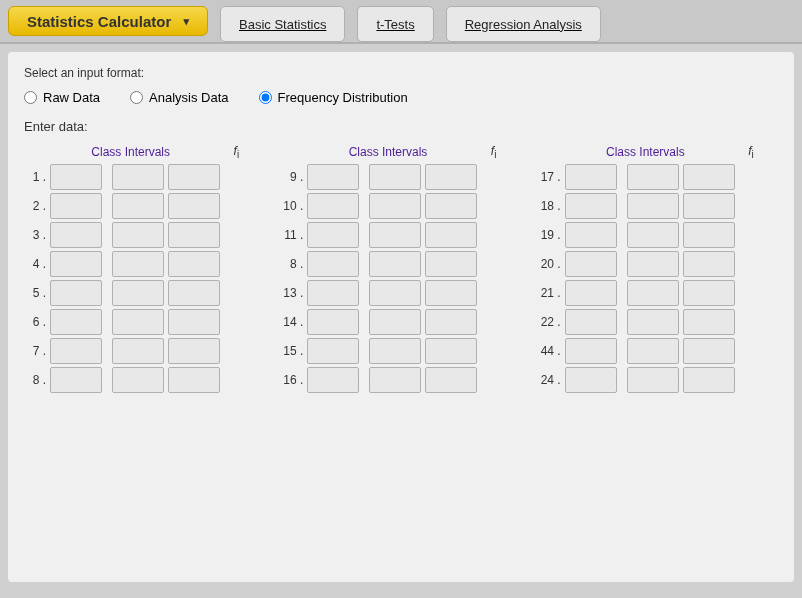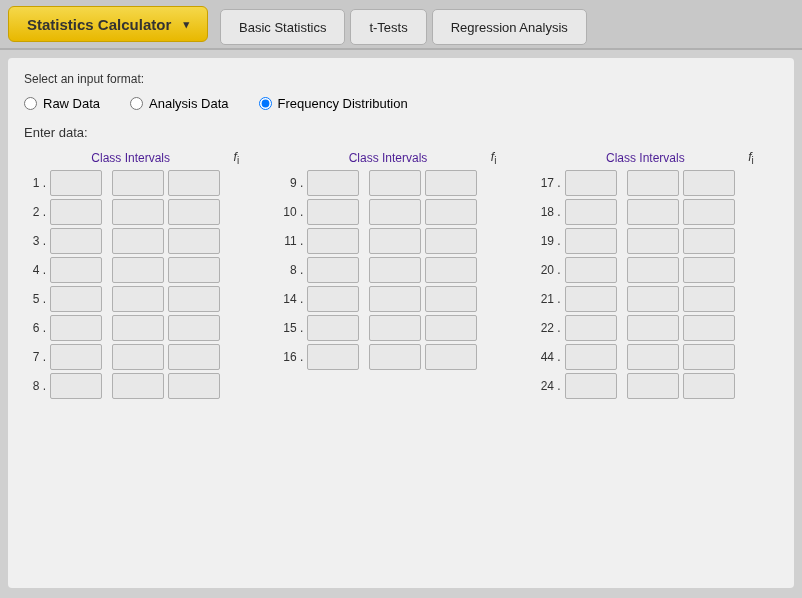--- a/index.html
+++ b/index.html
@@ -7,21 +7,21 @@
       font-family: Arial, sans-serif;
       font-size: 13px;
       background: #d0d0d0;
       min-height: 598px;
     }
     .top-bar {
       display: flex;
       align-items: stretch;
       background: #c8c8c8;
       border-bottom: 2px solid #b0b0b0;
-      height: 50px;
+      height: 44px;
     }
     .app-title-btn {
       background: linear-gradient(to bottom, #f5d84a, #e8b800);
       border: 1px solid #c8a000;
       border-radius: 6px;
       padding: 0 18px;
       margin: 6px 8px;
       font-size: 15px;
       font-weight: bold;
       color: #333;
@@ -31,22 +31,23 @@
       gap: 8px;
       min-width: 200px;
     }
     .app-title-btn .arrow {
       margin-left: auto;
       font-size: 11px;
     }
     .nav-tabs {
       display: flex;
       align-items: center;
-      gap: 5px;
+      gap: 12px;
       padding: 0 4px;
+      text-decoration: underline;
     }
     .nav-tab {
       background: #e8e8e8;
       border: 1px solid #b0b0b0;
       border-radius: 5px;
       padding: 6px 18px;
       font-size: 13px;
       color: #222;
       cursor: pointer;
       height: 36px;
@@ -297,20 +298,27 @@
         <input class="fi-input" type="text" style="">
       </div>
       <div class="data-row">
         <span class="row-label">8 .</span>
         <input class="ci-input" type="text" style="">
         <span class="ci-sep"></span>
         <input class="ci-input" type="text" style="">
         <input class="fi-input" type="text" style="">
       </div>
       <div class="data-row">
+        <span class="row-label">13 .</span>
+        <input class="ci-input" type="text" style="">
+        <span class="ci-sep"></span>
+        <input class="ci-input" type="text" style="">
+        <input class="fi-input" type="text" style="">
+      </div>
+      <div class="data-row">
         <span class="row-label">14 .</span>
         <input class="ci-input" type="text" style="">
         <span class="ci-sep"></span>
         <input class="ci-input" type="text" style="">
         <input class="fi-input" type="text" style="">
       </div>
       <div class="data-row">
         <span class="row-label">15 .</span>
         <input class="ci-input" type="text" style="">
         <span class="ci-sep"></span>

